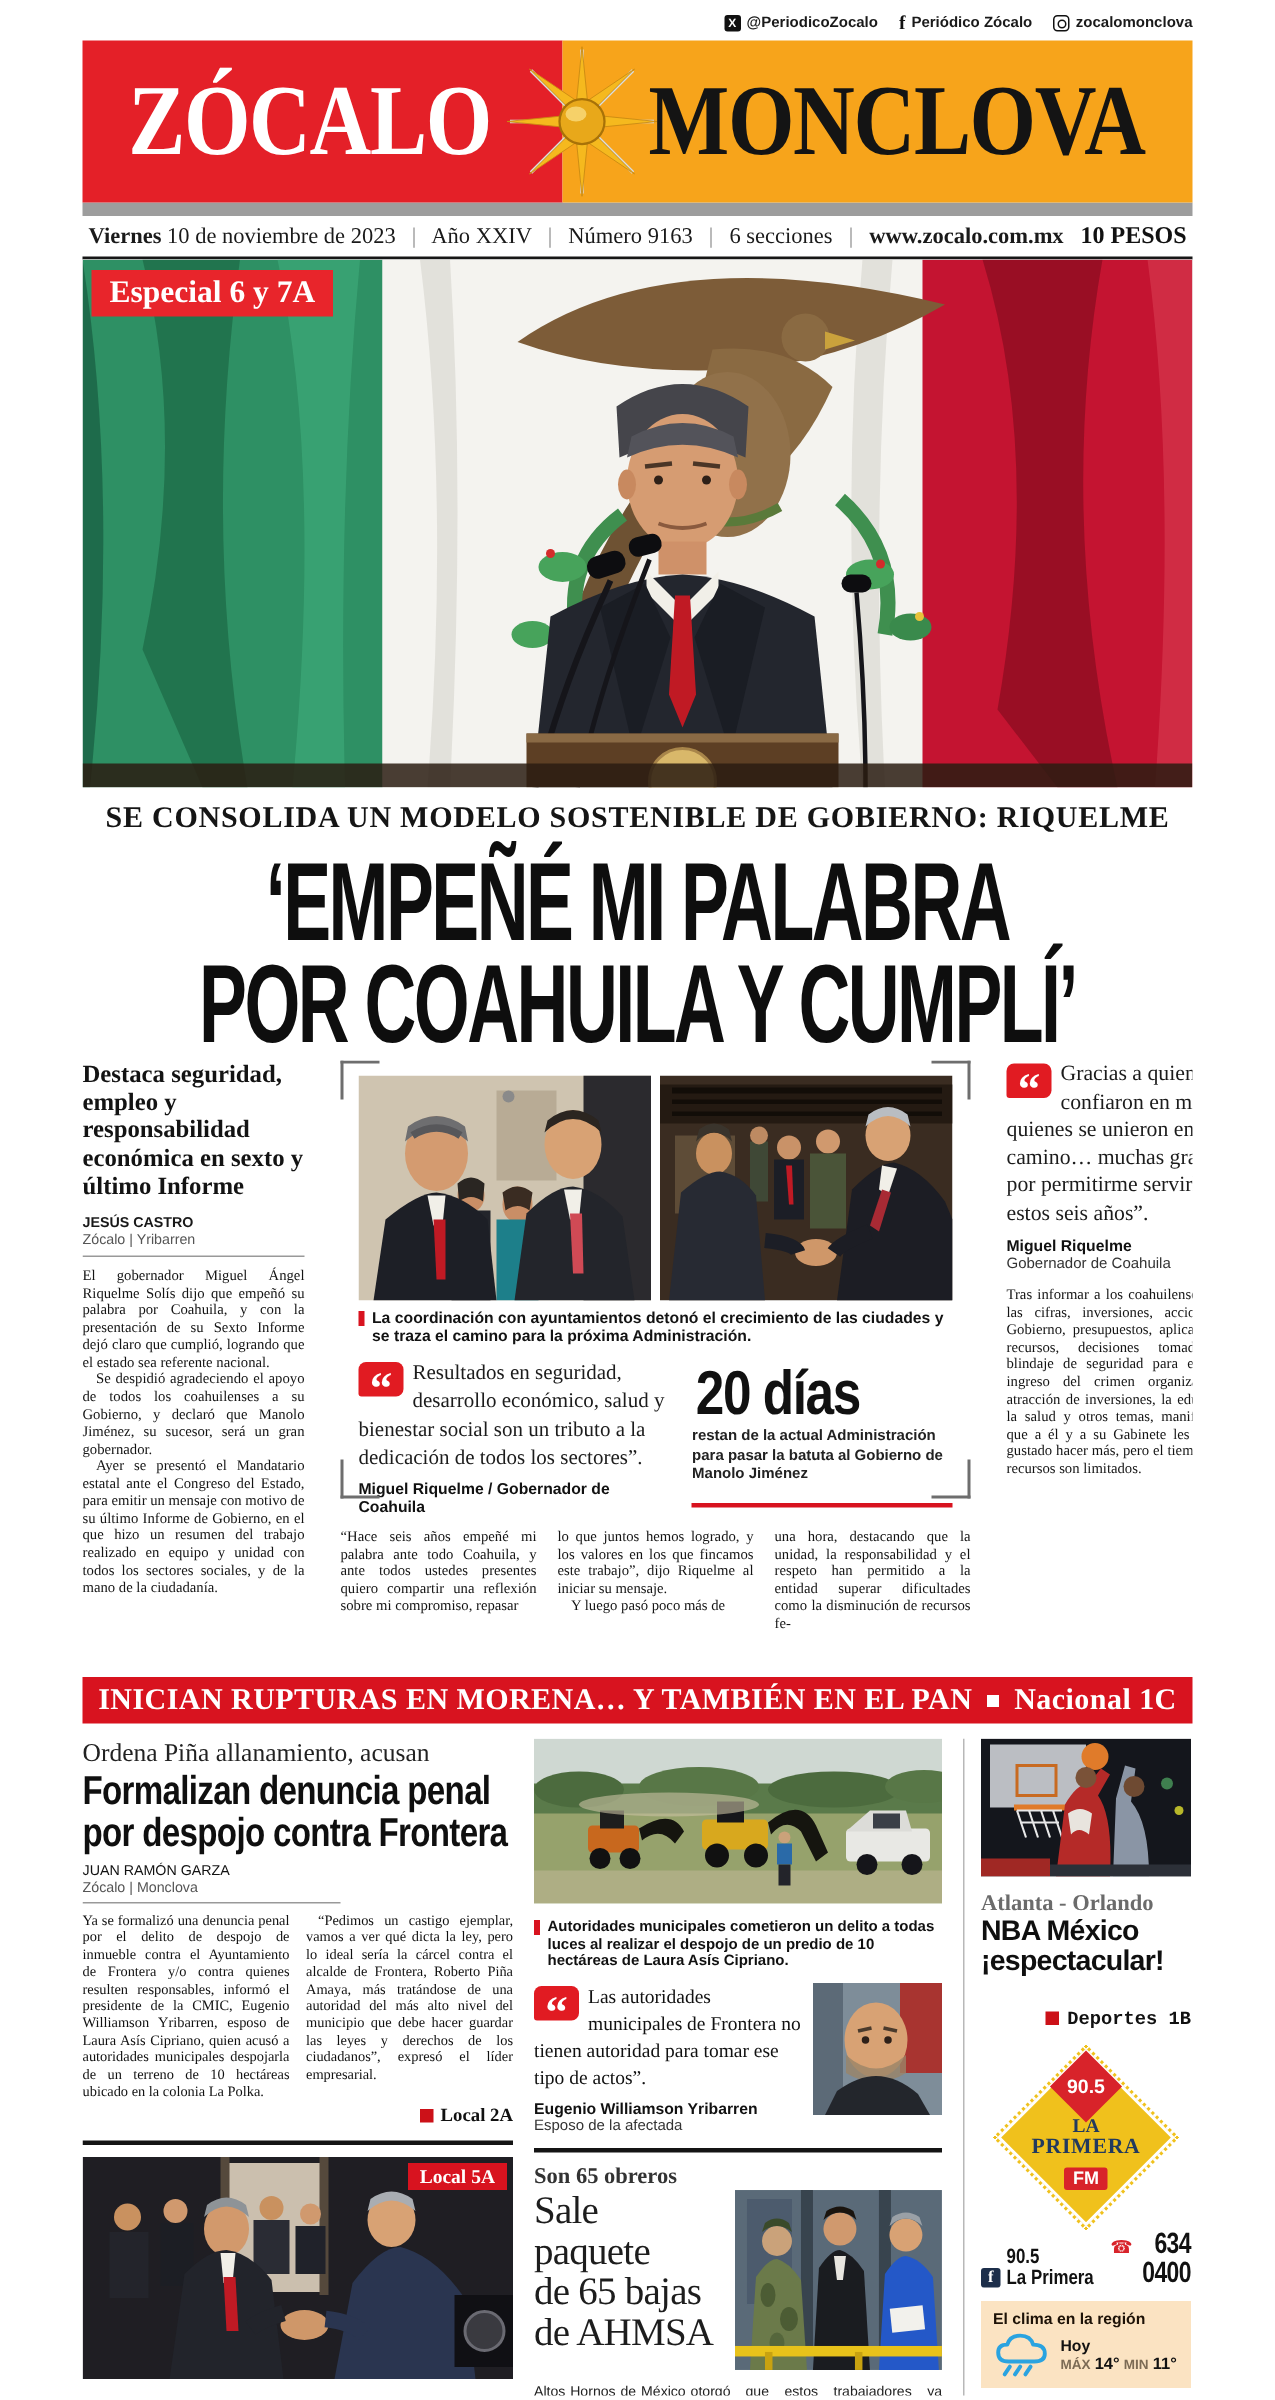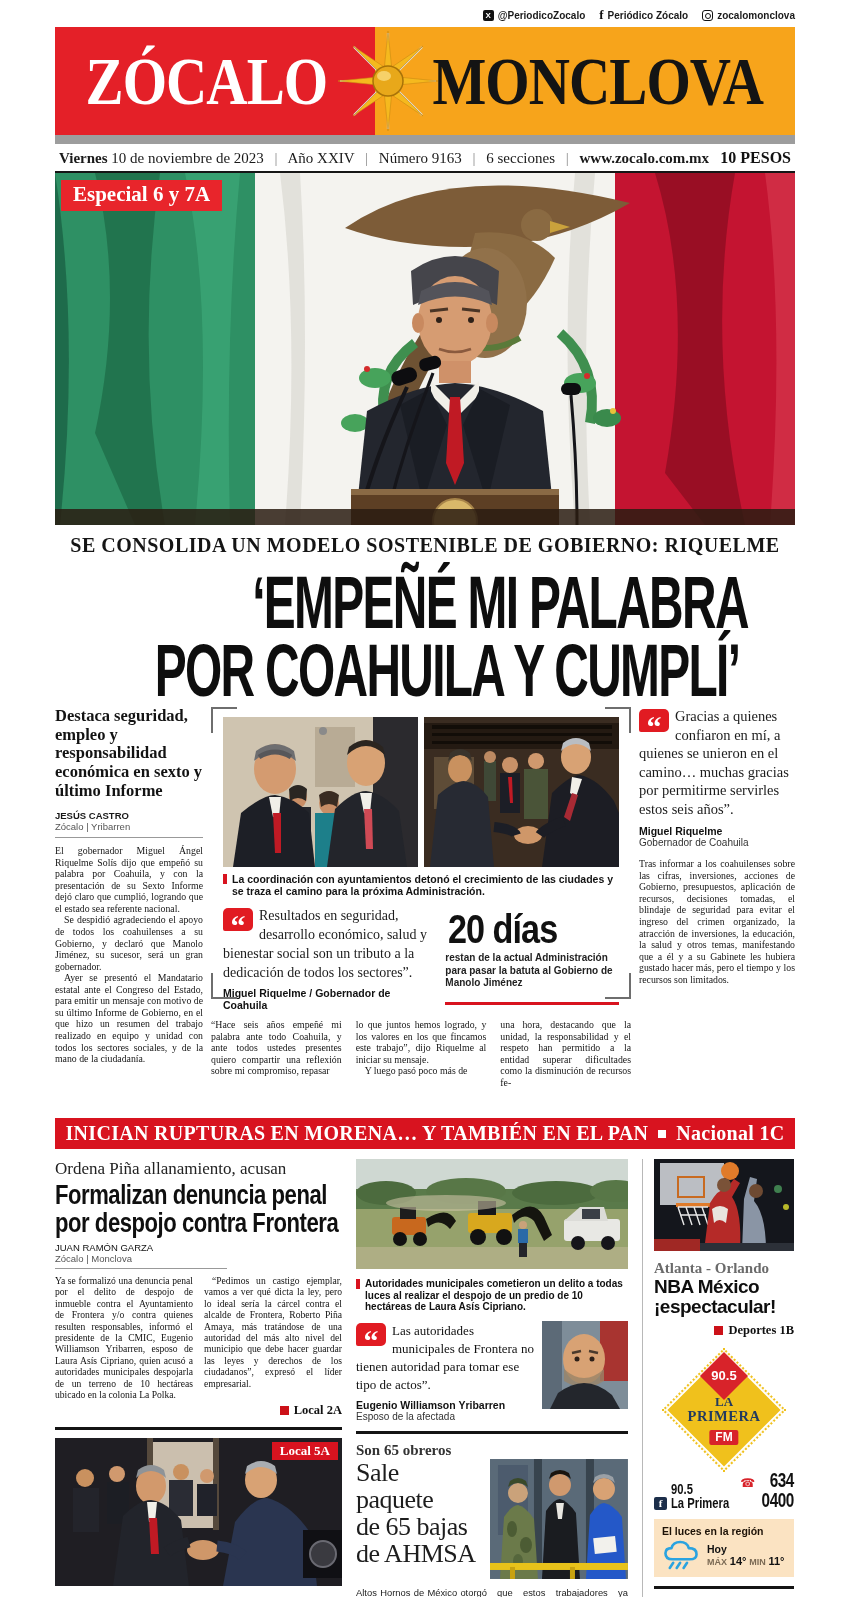--- a/index.html
+++ b/index.html
@@ -42,28 +42,28 @@
 
   
   .hero { position:relative; height:352px; overflow:hidden; background:#e9e9e9; }
   .hero-badge { position:absolute; top:7px; left:6px; background:#e8252b; color:#fff;
                 font-family:"Liberation Serif",serif; font-weight:bold; font-size:21px;
                 padding:2px 12px 4px; z-index:5; }
 
   
   .kicker { margin-top:9px; text-align:center; font-family:"Liberation Serif",serif;
             font-weight:bold; font-size:20px; letter-spacing:.5px; color:#151515; }
-  .hl { text-align:right; margin-top:2px; }
+  .hl { text-align:center; margin-top:2px; }
   .hl-line { display:block; height:68px; }
   .hl-line span { display:inline-block; font-family:"Liberation Sans",sans-serif;
             font-weight:bold; font-size:57px; letter-spacing:-2px; white-space:nowrap;
             transform:scale(.84,1.3); transform-origin:center top; color:#0e0e0e; }
 
   
-  .main-grid { display:grid; grid-template-columns:148px 420px 156px; column-gap:8px;
+  .main-grid { display:grid; grid-template-columns:148px 420px 156px; column-gap:24px;
                margin-top:12px; height:392px; overflow:hidden; }
   .subhead { font-size:16.5px; line-height:1.13; font-weight:bold; color:#131313; }
   .byline { margin-top:10px; font-family:"Liberation Sans",sans-serif; font-weight:bold;
             font-size:9.5px; color:#181818; }
   .byplace { font-family:"Liberation Sans",sans-serif; font-size:9.5px; color:#555;
              padding-bottom:5px; border-bottom:1px solid #999; margin-bottom:7px; }
   .bodytext { font-size:9.8px; line-height:1.18; text-align:justify; color:#141414; }
   .bodytext p + p { text-indent:9px; }
 
   .photo-box { position:relative; padding:10px 12px 8px; height:292px; }
@@ -138,21 +138,21 @@
   .s4-kicker { font-size:15px; font-weight:bold; color:#333; }
   .s4-top { display:flex; gap:8px; }
   .s4-headline { font-size:26px; line-height:1.04; color:#1d1d1d; letter-spacing:-.5px; }
   .s4-body { display:grid; grid-template-columns:1fr 1fr; column-gap:10px; margin-top:8px;
              font-family:"Liberation Sans",sans-serif; font-size:9.4px; line-height:1.22; text-align:justify; color:#222; }
 
   
   .nba-kicker { font-size:15px; font-weight:bold; color:#6b6b6b; margin-top:5px; }
   .nba-headline { font-family:"Liberation Sans",sans-serif; font-weight:bold; font-size:19px;
                   line-height:1.05; letter-spacing:-.5px; color:#0f0f0f; }
-  .nba-sec { justify-content:flex-end; margin-top:6px; }
+  .nba-sec { justify-content:flex-end; margin-top:21px;font-family:Liberation Mono, monospace; }
 
   .ad { position:relative; height:128px; margin-top:8px; cursor:pointer; }
   .diamond { position:absolute; left:50%; top:50%; width:84px; height:84px;
              transform:translate(-50%,-50%) rotate(45deg); background:#f0c11c;
              border:2px solid #fff; outline:2px dotted #f0c11c; }
   .d-red { position:absolute; left:50%; top:13px; width:34px; height:34px;
            transform:translateX(-50%) rotate(45deg); background:#d8232a; }
   .ad-freq { position:absolute; left:0; right:0; top:22px; text-align:center; color:#fff;
              font-family:"Liberation Sans",sans-serif; font-weight:bold; font-size:13px; }
   .ad-la { position:absolute; left:0; right:0; top:48px; text-align:center; color:#223a5e;
@@ -665,21 +665,21 @@
           <div class="ad-tel">
             <span class="telicon">☎</span>
             <div class="ad-tel-lines">
               <div>634</div>
               <div>0400</div>
             </div>
           </div>
         </div>
 
         <div class="weather">
-          <div class="w-title">El luces en la región</div>
+          <div class="w-title">El clima en la región</div>
           <div class="w-row">
             <svg width="38" height="30" viewBox="0 0 44 34">
               <path d="M12,22 Q4,22 4,15 Q4,9 11,9 Q13,2 21,2 Q29,2 31,9 Q40,9 40,16 Q40,22 32,22 Z" fill="none" stroke="#2aa3e0" stroke-width="3" stroke-linejoin="round"></path>
               <g stroke="#2aa3e0" stroke-width="3" stroke-linecap="round">
                 <line x1="13" y1="26" x2="9" y2="32"></line>
                   <line x1="21" y1="26" x2="17" y2="32"></line>
                   <line x1="29" y1="26" x2="25" y2="32"></line>
               </g>
             </svg>
             <div>

